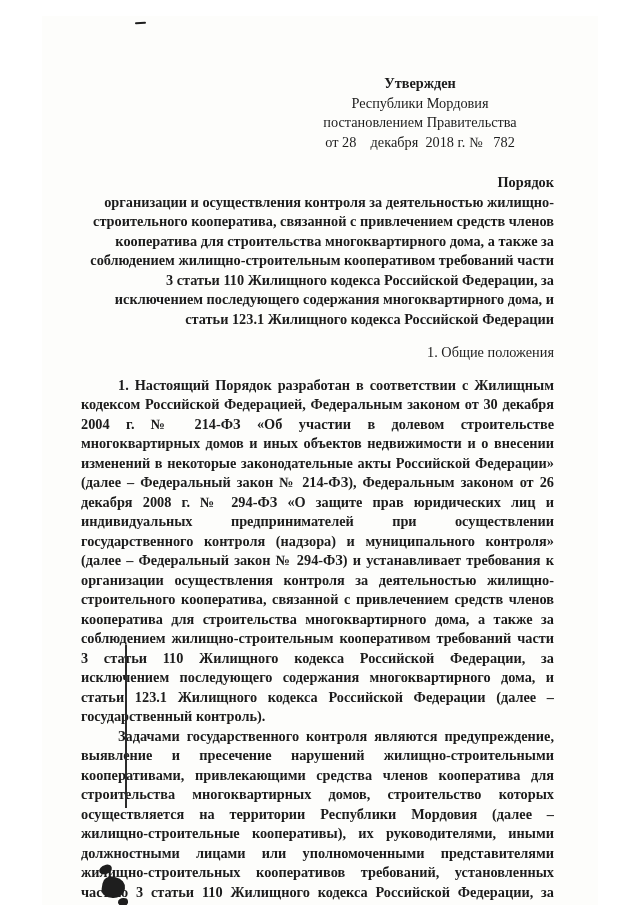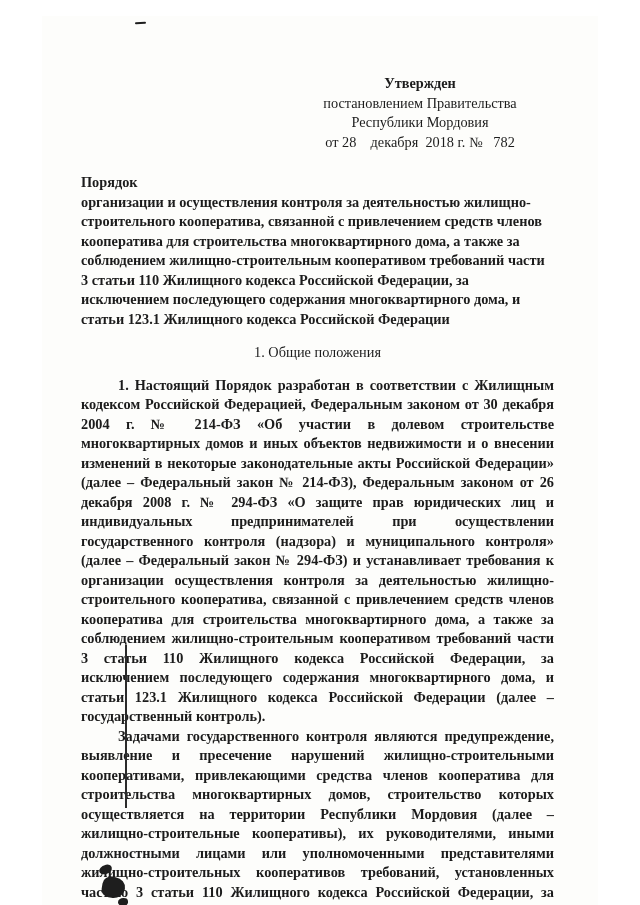--- a/index.html
+++ b/index.html
@@ -20,27 +20,27 @@
   .bold { font-weight: bold; }
   .prewrap { white-space: pre-wrap; }
   .approval {
     width: 268px;
     margin-left: auto;
     margin-right: 0px;
     text-align: center;
   }
   .title {
     margin-top: 21px;
-    text-align: left;
+    text-align: right;
     font-weight: bold;
   }
   .section-heading {
     margin-top: 14px;
     margin-bottom: 13px;
-    text-align: center;
+    text-align: right;
   }
   .para {
     text-align: justify;
     text-indent: 37px;
     font-weight: bold;
   }
   .para-cut {
     text-align-last: justify;
   }
   .artifact {
@@ -61,22 +61,22 @@
 
   <div class="artifact a-top-dash"></div>
   <div class="artifact a-vline"></div>
   <div class="artifact a-right-tick"></div>
   <div class="artifact a-blob1"></div>
   <div class="artifact a-blob2"></div>
   <div class="artifact a-blob3"></div>
 
   <div class="approval">
     <div class="bold">Утвержден</div>
+    <div>Республики Мордовия</div>
     <div>постановлением Правительства</div>
-    <div>Республики Мордовия</div>
     <div class="prewrap">от 28    декабря  2018 г. №   782</div>
   </div>
 
   <div class="title">
     <div>Порядок</div>
     <div>организации и осуществления контроля за деятельностью жилищно-строительного кооператива, связанной с привлечением средств членов кооператива для строительства многоквартирного дома, а также за соблюдением жилищно-строительным кооперативом требований части 3 статьи 110 Жилищного кодекса Российской Федерации, за исключением последующего содержания многоквартирного дома, и статьи 123.1 Жилищного кодекса Российской Федерации</div>
   </div>
 
   <div class="section-heading">1. Общие положения</div>
 

